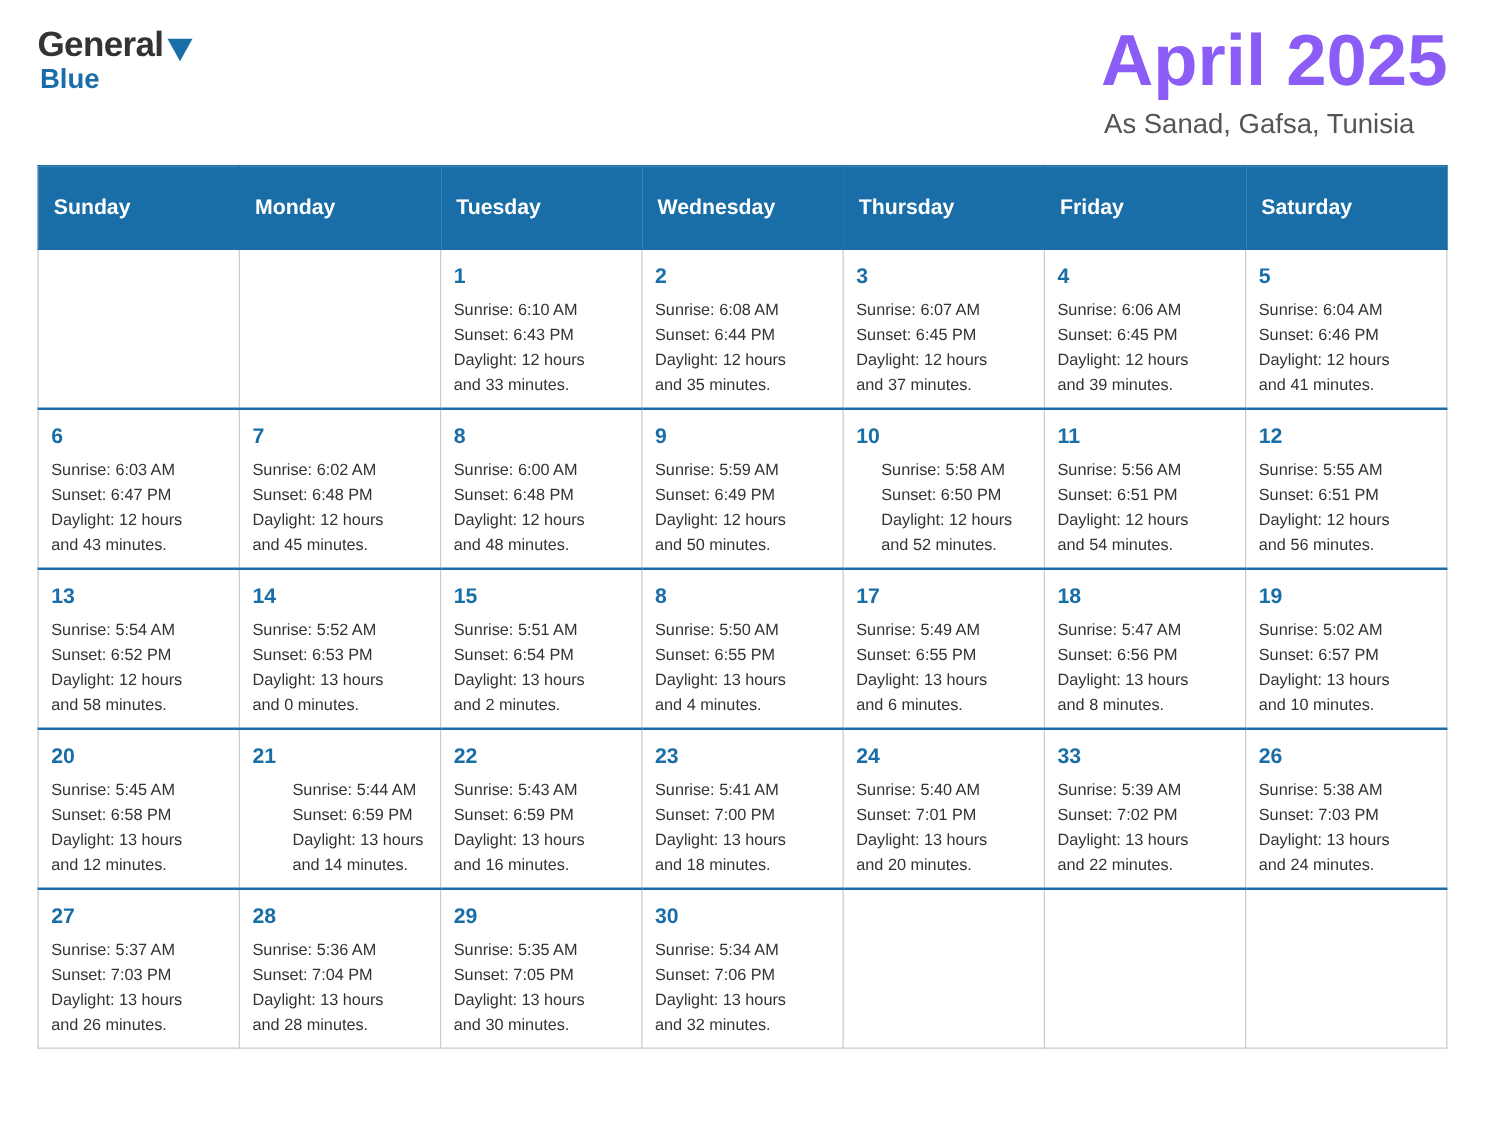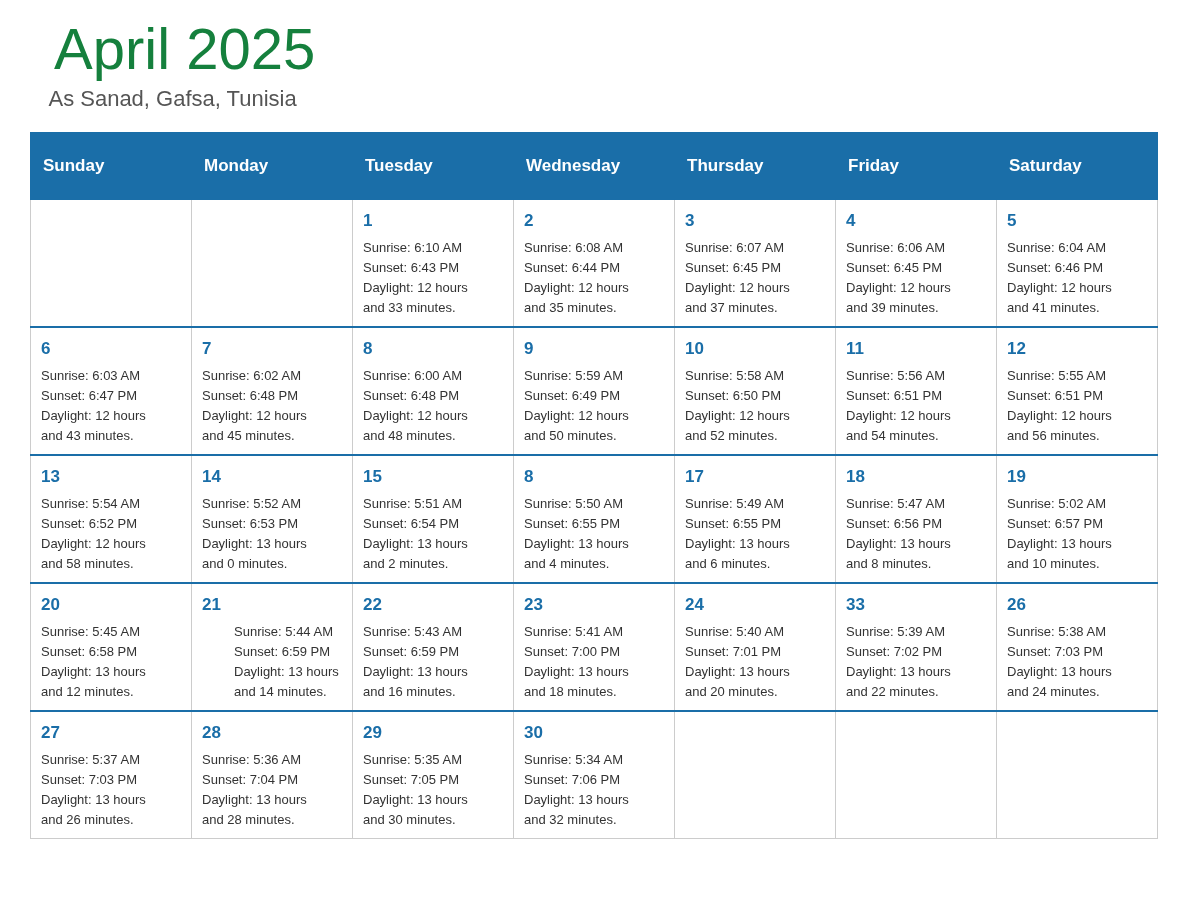--- a/index.html
+++ b/index.html
@@ -45,22 +45,22 @@
       font-weight: bold;
       color: #1a6ea8;
       margin-top: -2px;
       margin-left: 2px;
     }
     .title-section {
       text-align: right;
     }
     .month-title {
       font-size: 58px;
-      font-weight: normal;
-      color: #15803d;
+      font-weight: bold;
+      color: #8b5cf6;
       line-height: 1;
       margin-left: 24px;
     }
     .location-title {
       font-size: 22px;
       color: #555;
       margin-top: 8px;
       text-align: center;
     }
     .calendar-table {
@@ -103,20 +103,27 @@
       background: #fff;
     }
     .row-divider td {
       border-top: 2px solid #1a6ea8;
     }
   </style>
 </head>
 <body>
 
 <div class="header">
+  <div class="logo">
+    <div class="logo-top">
+      <span class="logo-general">General</span>
+      <div class="logo-triangle"></div>
+    </div>
+    <span class="logo-blue">Blue</span>
+  </div>
   <div class="title-section">
     <div class="month-title">April 2025</div>
     <div class="location-title">As Sanad, Gafsa, Tunisia</div>
   </div>
 </div>
 
 <table class="calendar-table">
   <thead>
     <tr>
     <th>Sunday</th>
@@ -192,21 +199,21 @@
         </td>
         <td>
           <span class="day-number">9</span>
           <div class="day-info" style="white-space: pre-line;">Sunrise: 5:59 AM
 Sunset: 6:49 PM
 Daylight: 12 hours
 and 50 minutes.</div>
         </td>
         <td>
           <span class="day-number">10</span>
-          <div class="day-info" style="white-space: pre-line;">Sunrise: 5:58 AM
+          <div class="day-info" style="white-space: pre-line; margin-left: 20px;">Sunrise: 5:58 AM
 Sunset: 6:50 PM
 Daylight: 12 hours
 and 52 minutes.</div>
         </td>
         <td>
           <span class="day-number">11</span>
           <div class="day-info" style="white-space: pre-line;">Sunrise: 5:56 AM
 Sunset: 6:51 PM
 Daylight: 12 hours
 and 54 minutes.</div>

